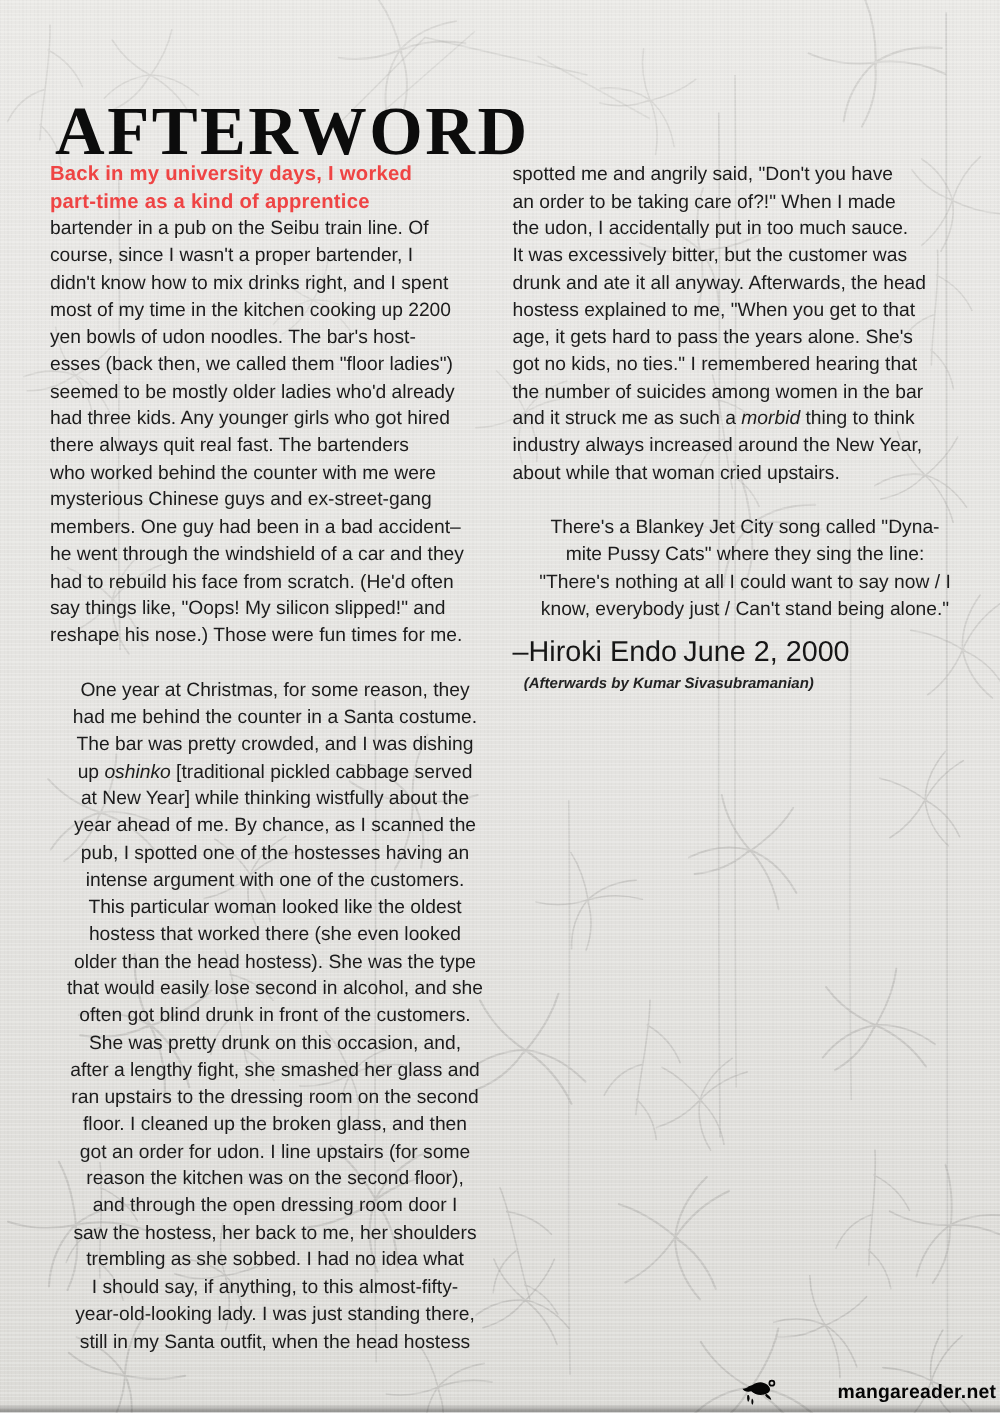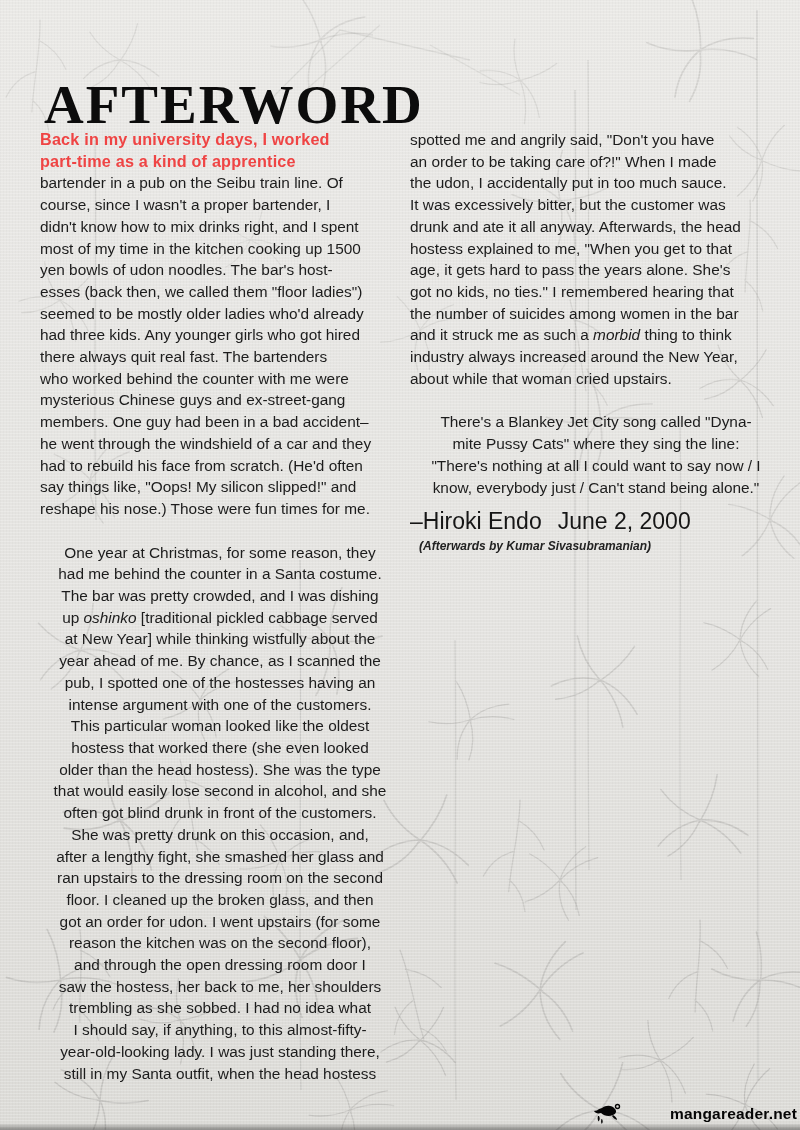--- a/index.html
+++ b/index.html
@@ -26,21 +26,21 @@
     font-size:55px;letter-spacing:2px;color:#0c0c0c;
   }
   .col{position:absolute;top:129px;font-size:15.4px;line-height:21.7px;}
   .col-left{left:40px;width:360px;}
   .col-right{left:410px;width:372px;}
   .para + .para{margin-top:22px;text-align:center;}
   .line{white-space:nowrap;}
   .line strong{font-weight:bold;font-size:16.2px;letter-spacing:.2px;color:#ef4444;}
   .line i{font-style:italic;}
   .signature{margin-top:13px;font-size:23px;color:#161616;white-space:nowrap;}
-  .signature .date{margin-left:16px;text-align:right;}
+  .signature .date{margin-left:5px;text-align:right;}
   .credit{margin-top:3px;margin-left:9px;font-size:12px;font-style:italic;font-weight:bold;color:#222;white-space:nowrap;}
   .watermark{position:absolute;right:3px;bottom:4px;display:flex;align-items:center;gap:2px;}
   .watermark .wm-text{font-weight:bold;font-size:15.5px;color:#050505;letter-spacing:.2px;margin-left:46px;}
   .wm-logo{display:block;}
 </style>
 </head>
 <body>
 
 <svg class="sketch" width="800" height="1130" viewBox="0 0 800 1130" xmlns="http://www.w3.org/2000/svg">
   <defs>
@@ -125,21 +125,21 @@
 
 <h1 class="title">AFTERWORD</h1>
 
 <div class="col col-left">
   <div class="para">
       <div class="line"><strong>Back in my university days, I worked</strong></div>
       <div class="line"><strong>part-time as a kind of apprentice</strong></div>
       <div class="line">bartender in a pub on the Seibu train line. Of</div>
       <div class="line">course, since I wasn't a proper bartender, I</div>
       <div class="line">didn't know how to mix drinks right, and I spent</div>
-      <div class="line">most of my time in the kitchen cooking up 1500</div>
+      <div class="line">most of my time in the kitchen cooking up 2200</div>
       <div class="line">yen bowls of udon noodles. The bar's host-</div>
       <div class="line">esses (back then, we called them "floor ladies")</div>
       <div class="line">seemed to be mostly older ladies who'd already</div>
       <div class="line">had three kids. Any younger girls who got hired</div>
       <div class="line">there always quit real fast. The bartenders</div>
       <div class="line">who worked behind the counter with me were</div>
       <div class="line">mysterious Chinese guys and ex-street-gang</div>
       <div class="line">members. One guy had been in a bad accident–</div>
       <div class="line">he went through the windshield of a car and they</div>
       <div class="line">had to rebuild his face from scratch. (He'd often</div>
@@ -157,21 +157,21 @@
       <div class="line">intense argument with one of the customers.</div>
       <div class="line">This particular woman looked like the oldest</div>
       <div class="line">hostess that worked there (she even looked</div>
       <div class="line">older than the head hostess). She was the type</div>
       <div class="line">that would easily lose second in alcohol, and she</div>
       <div class="line">often got blind drunk in front of the customers.</div>
       <div class="line">She was pretty drunk on this occasion, and,</div>
       <div class="line">after a lengthy fight, she smashed her glass and</div>
       <div class="line">ran upstairs to the dressing room on the second</div>
       <div class="line">floor. I cleaned up the broken glass, and then</div>
-      <div class="line">got an order for udon. I went upstairs (for some</div>
+      <div class="line">got an order for udon. I line upstairs (for some</div>
       <div class="line">reason the kitchen was on the second floor),</div>
       <div class="line">and through the open dressing room door I</div>
       <div class="line">saw the hostess, her back to me, her shoulders</div>
       <div class="line">trembling as she sobbed. I had no idea what</div>
       <div class="line">I should say, if anything, to this almost-fifty-</div>
       <div class="line">year-old-looking lady. I was just standing there,</div>
       <div class="line">still in my Santa outfit, when the head hostess</div>
     </div>
 </div>
 

